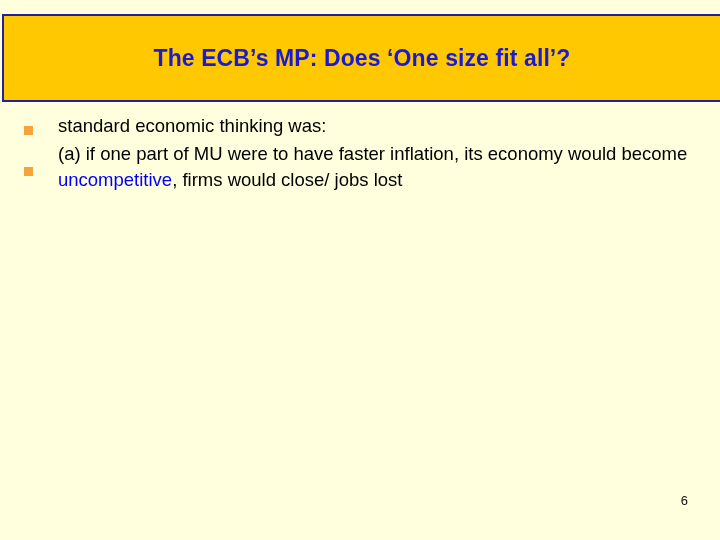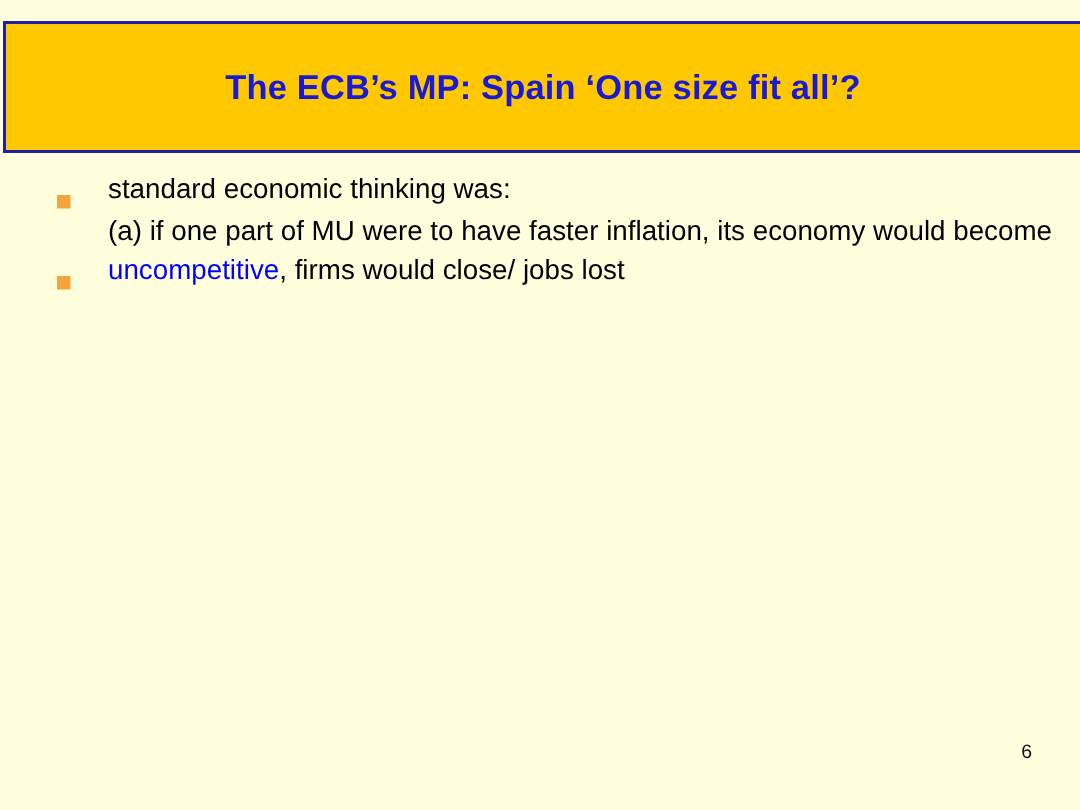--- a/index.html
+++ b/index.html
@@ -44,25 +44,24 @@
   #body-area {
     position: absolute;
     left: 0;
     top: 113px;
     width: 720px;
     height: 380px;
   }
 
   .bullet-row {
     display: flex;
-    align-items: flex-end;
-    padding-left: 8px;
+    align-items: center;
+    padding-left: 24px;
     padding-right: 12px;
     margin-bottom: 2px;
-    margin-left: 30px;
   }
   .bullet-marker {
     flex: 0 0 auto;
     width: 9px;
     height: 9px;
     background: #F5A33C;
     margin-top: 8px;
     margin-right: 25px;
   }
   .bullet-text {
@@ -93,21 +92,21 @@
     right: 32px;
     bottom: 32px;
     font-size: 13px;
     color: #101010;
   }
 </style>
 </head>
 <body>
 
 <div id="title-box">
-  <div id="title-text">The ECB’s MP: Spain ‘One size fit all’?</div>
+  <div id="title-text">The ECB’s MP: Does ‘One size fit all’?</div>
 </div>
 
 <div id="body-area">
 
   <div class="bullet-row">
     <span class="bullet-marker"></span>
     <div class="bullet-text"><span>standard economic thinking was:</span></div>
   </div>
 
   <div class="bullet-row">

